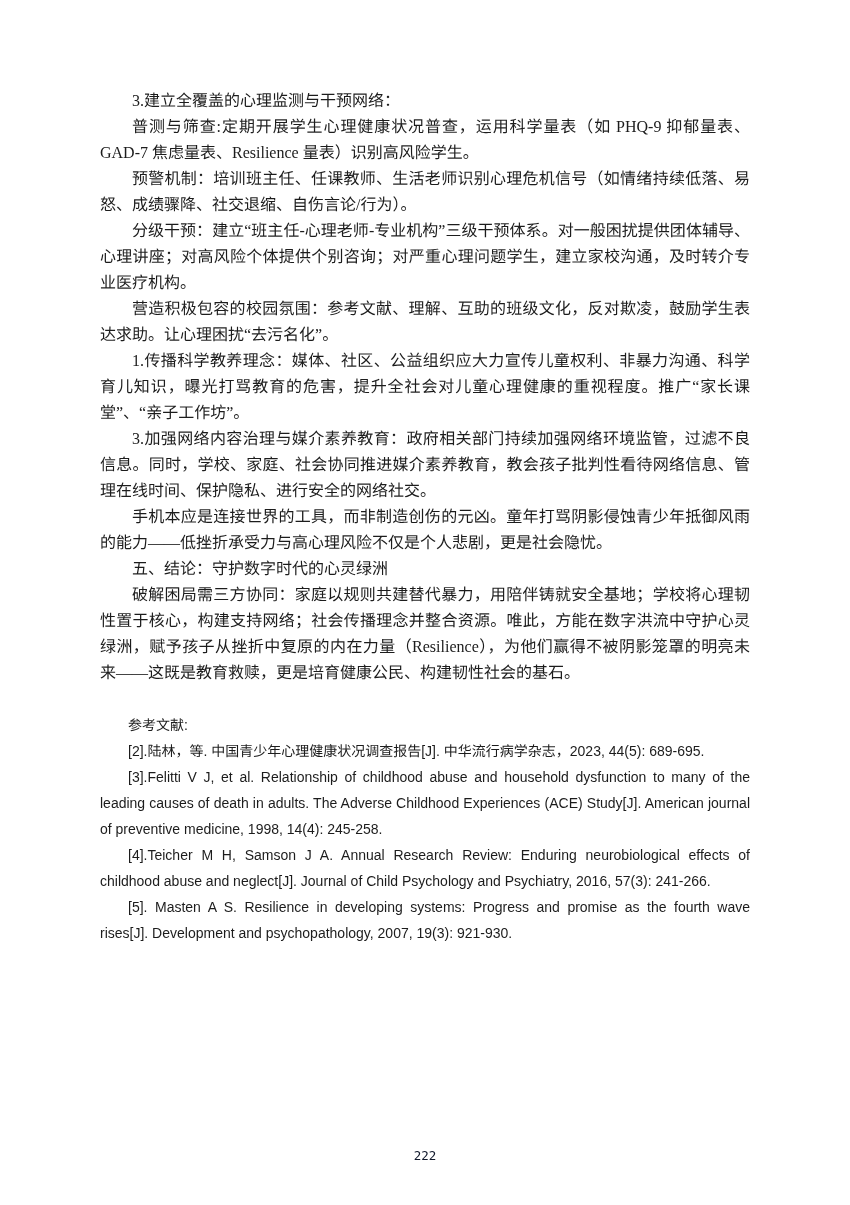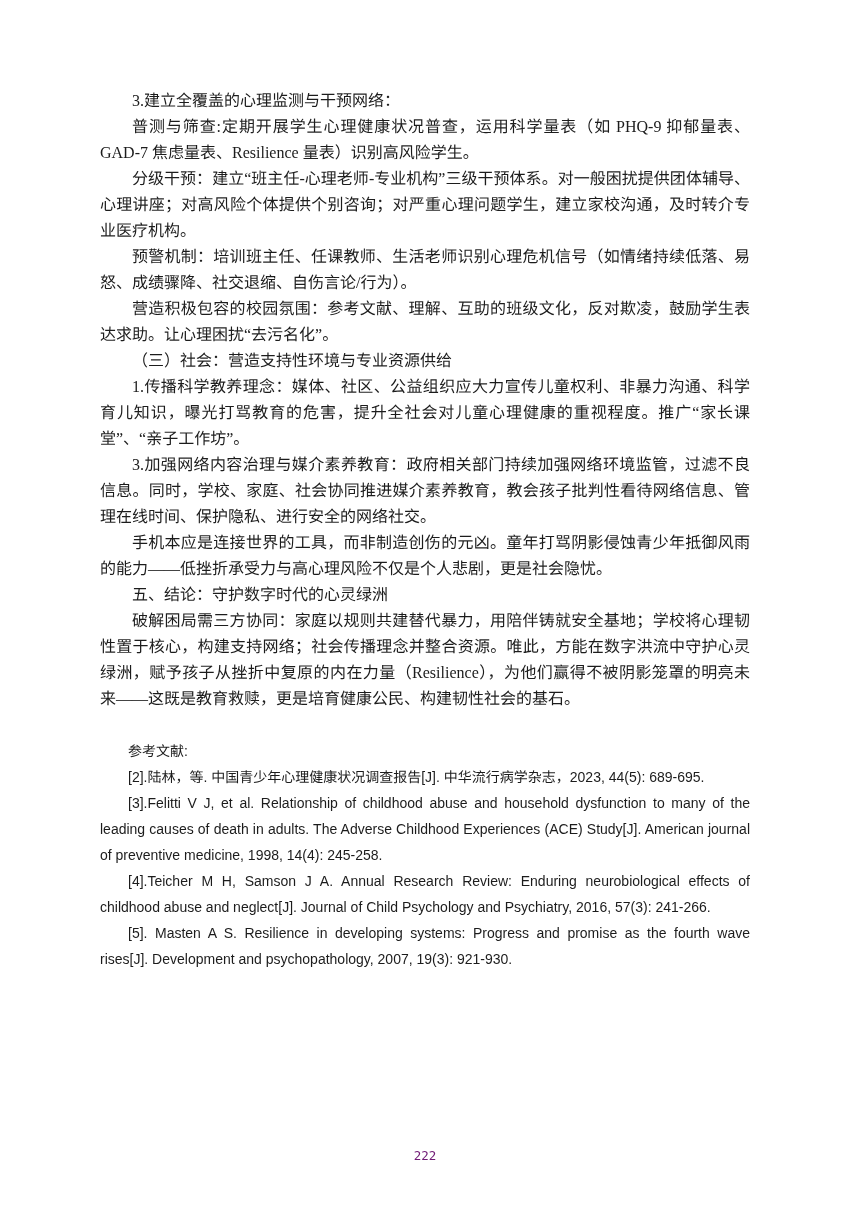--- a/index.html
+++ b/index.html
@@ -46,37 +46,36 @@
     word-break: break-word;
   }
   .page-number {
     position: absolute;
     left: 0;
     right: 0;
     bottom: 50px;
     text-align: center;
     font-size: 12.5px;
     line-height: 14px;
-    color: #701a75;
+    color: #0f172a;
     font-family: "DejaVu Sans Mono", "Liberation Mono", monospace;
   }
 </style>
 </head>
 <body>
 
 <div class="page">
   <div class="content">
 
     <div class="body-text">
       <p>3.建立全覆盖的心理监测与干预网络：</p>
       <p>普测与筛查:定期开展学生心理健康状况普查，运用科学量表（如 PHQ-9 抑郁量表、GAD-7 焦虑量表、Resilience 量表）识别高风险学生。</p>
+      <p>预警机制：培训班主任、任课教师、生活老师识别心理危机信号（如情绪持续低落、易怒、成绩骤降、社交退缩、自伤言论/行为）。</p>
       <p>分级干预：建立“班主任-心理老师-专业机构”三级干预体系。对一般困扰提供团体辅导、心理讲座；对高风险个体提供个别咨询；对严重心理问题学生，建立家校沟通，及时转介专业医疗机构。</p>
-      <p>预警机制：培训班主任、任课教师、生活老师识别心理危机信号（如情绪持续低落、易怒、成绩骤降、社交退缩、自伤言论/行为）。</p>
       <p>营造积极包容的校园氛围：参考文献、理解、互助的班级文化，反对欺凌，鼓励学生表达求助。让心理困扰“去污名化”。</p>
-      <p>（三）社会：营造支持性环境与专业资源供给</p>
       <p>1.传播科学教养理念：媒体、社区、公益组织应大力宣传儿童权利、非暴力沟通、科学育儿知识，曝光打骂教育的危害，提升全社会对儿童心理健康的重视程度。推广“家长课堂”、“亲子工作坊”。</p>
       <p>3.加强网络内容治理与媒介素养教育：政府相关部门持续加强网络环境监管，过滤不良信息。同时，学校、家庭、社会协同推进媒介素养教育，教会孩子批判性看待网络信息、管理在线时间、保护隐私、进行安全的网络社交。</p>
       <p>手机本应是连接世界的工具，而非制造创伤的元凶。童年打骂阴影侵蚀青少年抵御风雨的能力——低挫折承受力与高心理风险不仅是个人悲剧，更是社会隐忧。</p>
       <p>五、结论：守护数字时代的心灵绿洲</p>
       <p>破解困局需三方协同：家庭以规则共建替代暴力，用陪伴铸就安全基地；学校将心理韧性置于核心，构建支持网络；社会传播理念并整合资源。唯此，方能在数字洪流中守护心灵绿洲，赋予孩子从挫折中复原的内在力量（Resilience），为他们赢得不被阴影笼罩的明亮未来——这既是教育救赎，更是培育健康公民、构建韧性社会的基石。</p>
     </div>
 
     <div class="references">
       <p>参考文献:</p>
       <p>[2].陆林，等. 中国青少年心理健康状况调查报告[J]. 中华流行病学杂志，2023, 44(5): 689-695.</p>

